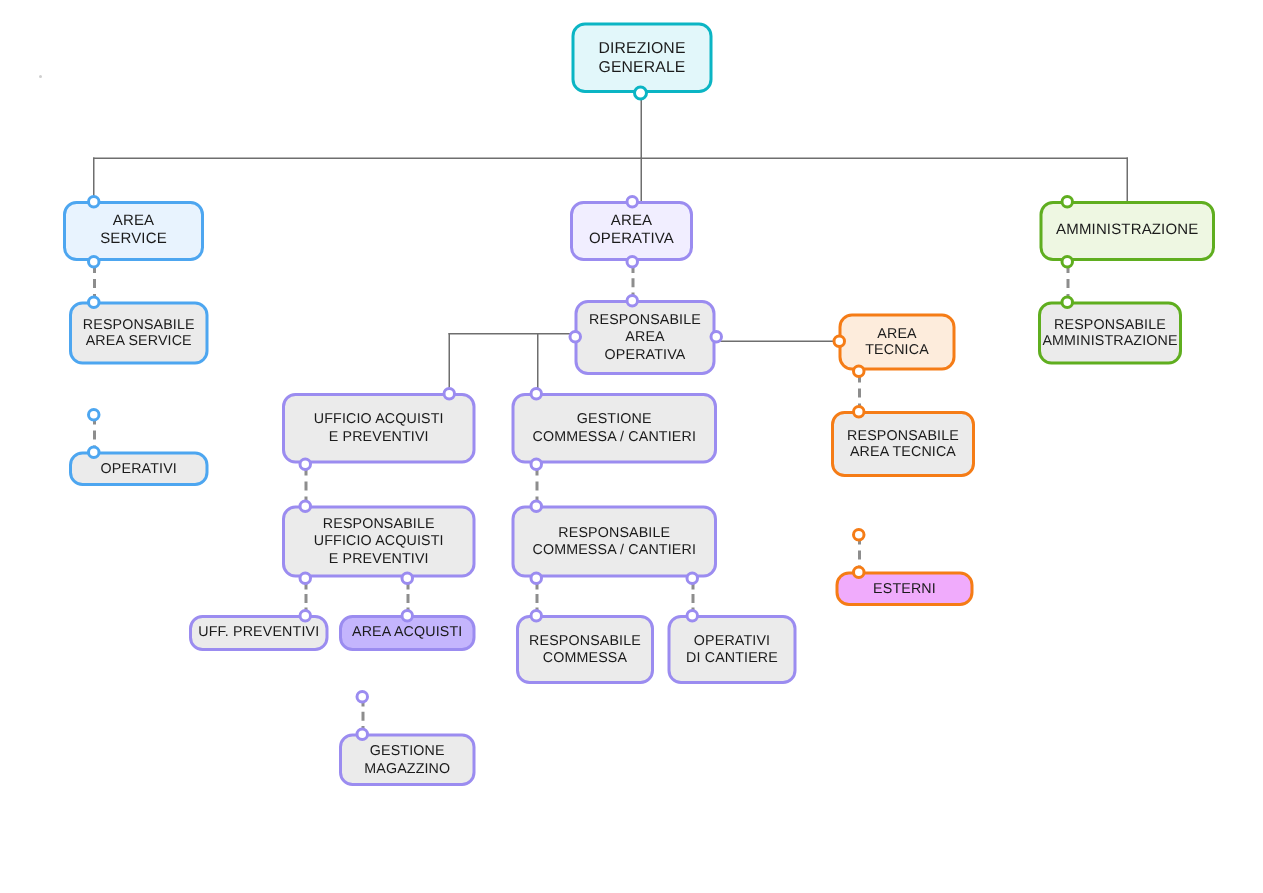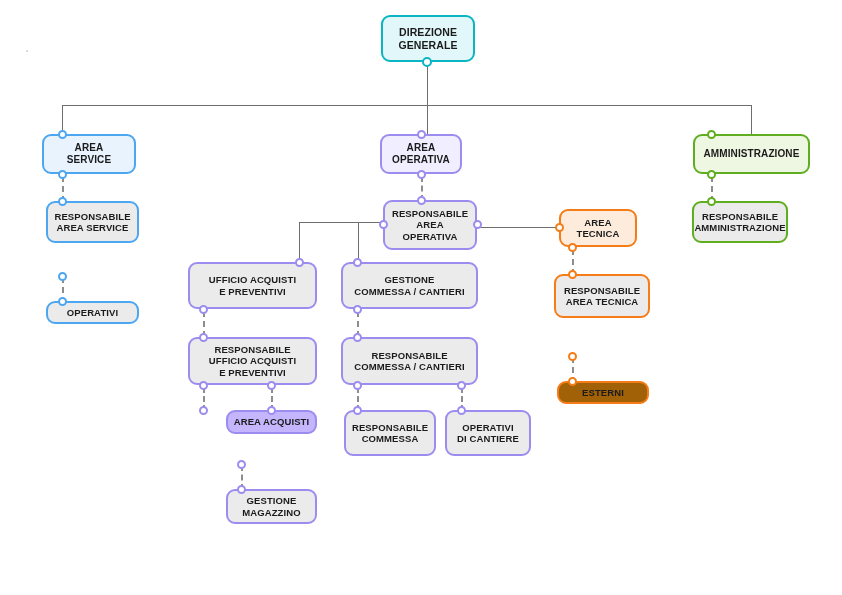--- a/index.html
+++ b/index.html
@@ -22,21 +22,21 @@
   .node {
     position: absolute;
     box-sizing: border-box;
     border-radius: 9px;
     border-width: 2px;
     border-style: solid;
     display: flex;
     align-items: center;
     justify-content: center;
     text-align: center;
-    font-weight: bold;
+    font-weight: normal;
     font-size: 9.5px;
     line-height: 11.5px;
     letter-spacing: 0.1px;
     color: #1b1b1b;
     z-index: 5;
     padding: 2px 4px;
     white-space: pre-line;
   }
   .node.root {
     font-size: 10.5px;
@@ -196,29 +196,30 @@
 
   <div class="node" style="left:692px; top:201px; width:96px; height:42px; border-color:#5fae1f; background:#ebebeb;">RESPONSABILE
 AMMINISTRAZIONE</div>
 
   <div class="node" style="left:559px; top:209px; width:78px; height:38px; border-color:#f57c16; background:#fdecdc;">AREA
 TECNICA</div>
 
   <div class="node" style="left:554px; top:274px; width:96px; height:44px; border-color:#f57c16; background:#ebebeb;">RESPONSABILE
 AREA TECNICA</div>
 
-  <div class="node" style="left:557px; top:381px; width:92px; height:23px; border-color:#f57c16; background:#a16207;">ESTERNI</div>
+  <div class="node" style="left:557px; top:381px; width:92px; height:23px; border-color:#f57c16; background:#f0abfc;">ESTERNI</div>
 
   <div class="node" style="left:188px; top:262px; width:129px; height:47px; border-color:#9b8cf0; background:#ebebeb;">UFFICIO ACQUISTI
 E PREVENTIVI</div>
 
   <div class="node" style="left:188px; top:337px; width:129px; height:48px; border-color:#9b8cf0; background:#ebebeb;">RESPONSABILE
 UFFICIO ACQUISTI
 E PREVENTIVI</div>
 
+  <div class="node" style="left:126px; top:410px; width:93px; height:24px; border-color:#9b8cf0; background:#ebebeb;">UFF. PREVENTIVI</div>
 
   <div class="node" style="left:226px; top:410px; width:91px; height:24px; border-color:#9b8cf0; background:#c4b5fd;">AREA ACQUISTI</div>
 
   <div class="node" style="left:226px; top:489px; width:91px; height:35px; border-color:#9b8cf0; background:#ebebeb;">GESTIONE
 MAGAZZINO</div>
 
   <div class="node" style="left:341px; top:262px; width:137px; height:47px; border-color:#9b8cf0; background:#ebebeb;">GESTIONE
 COMMESSA / CANTIERI</div>
 
   <div class="node" style="left:341px; top:337px; width:137px; height:48px; border-color:#9b8cf0; background:#ebebeb;">RESPONSABILE

